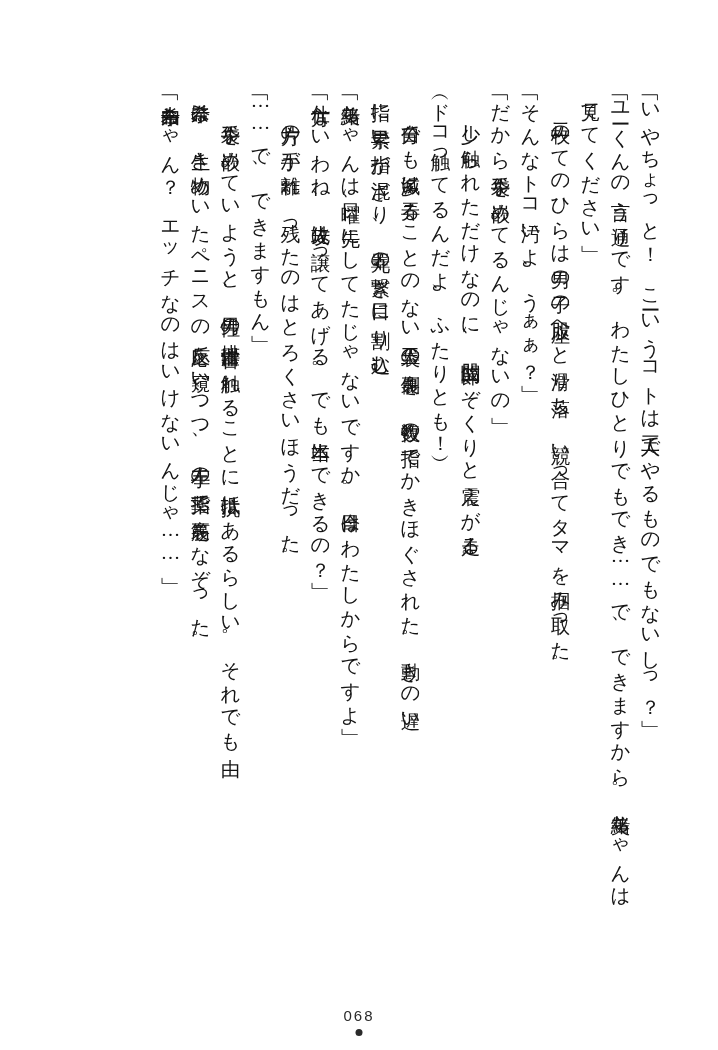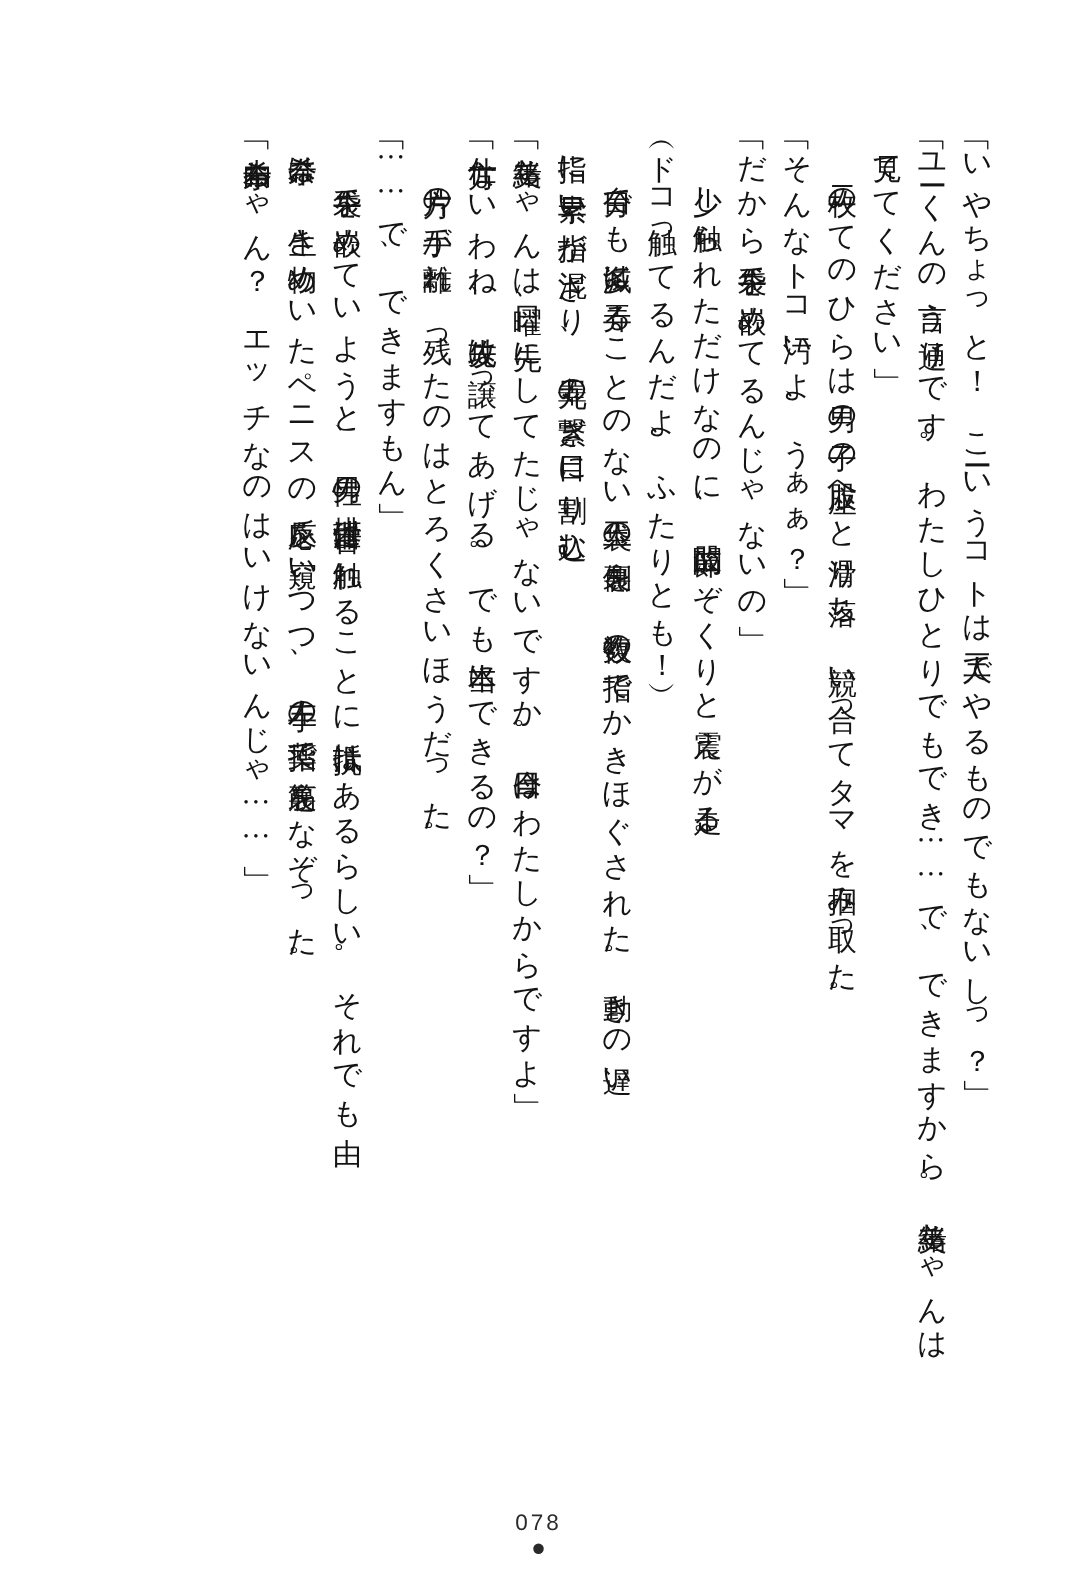--- a/index.html
+++ b/index.html
@@ -80,15 +80,15 @@
     <div class="vline">　自分でも滅多に弄ることのない玉袋の裏側を、複数の指でかきほぐされた。動きの遅い</div>
     <div class="vline">指に素早い指が混ざり、睾丸の繋ぎ目に割り込む。</div>
     <div class="vline">「美緒ちゃんは日曜、先にしてたじゃないですか。今日はわたしからですよ」</div>
     <div class="vline">「仕方ないわね、先攻は譲ってあげる。でも本当にできるの？」</div>
     <div class="vline">　片方の手が離れ、残ったのはとろくさいほうだった。</div>
     <div class="vline">「……で、できますもん」</div>
     <div class="vline">　手袋を嵌めていようと、男性の排泄器官に触れることに抵抗はあるらしい。それでも由</div>
     <div class="vline">希奈は、生き物めいたペニスの反応を窺いつつ、左手の薬指で裏筋をなぞった。</div>
     <div class="vline">「由希奈ちゃん？　エッチなのはいけないんじゃ……」</div>
   </div>
-  <div class="page-number">078</div>
+  <div class="page-number">068</div>
   <div class="footer-dot"></div>
 </div>
 
 </body></html>

